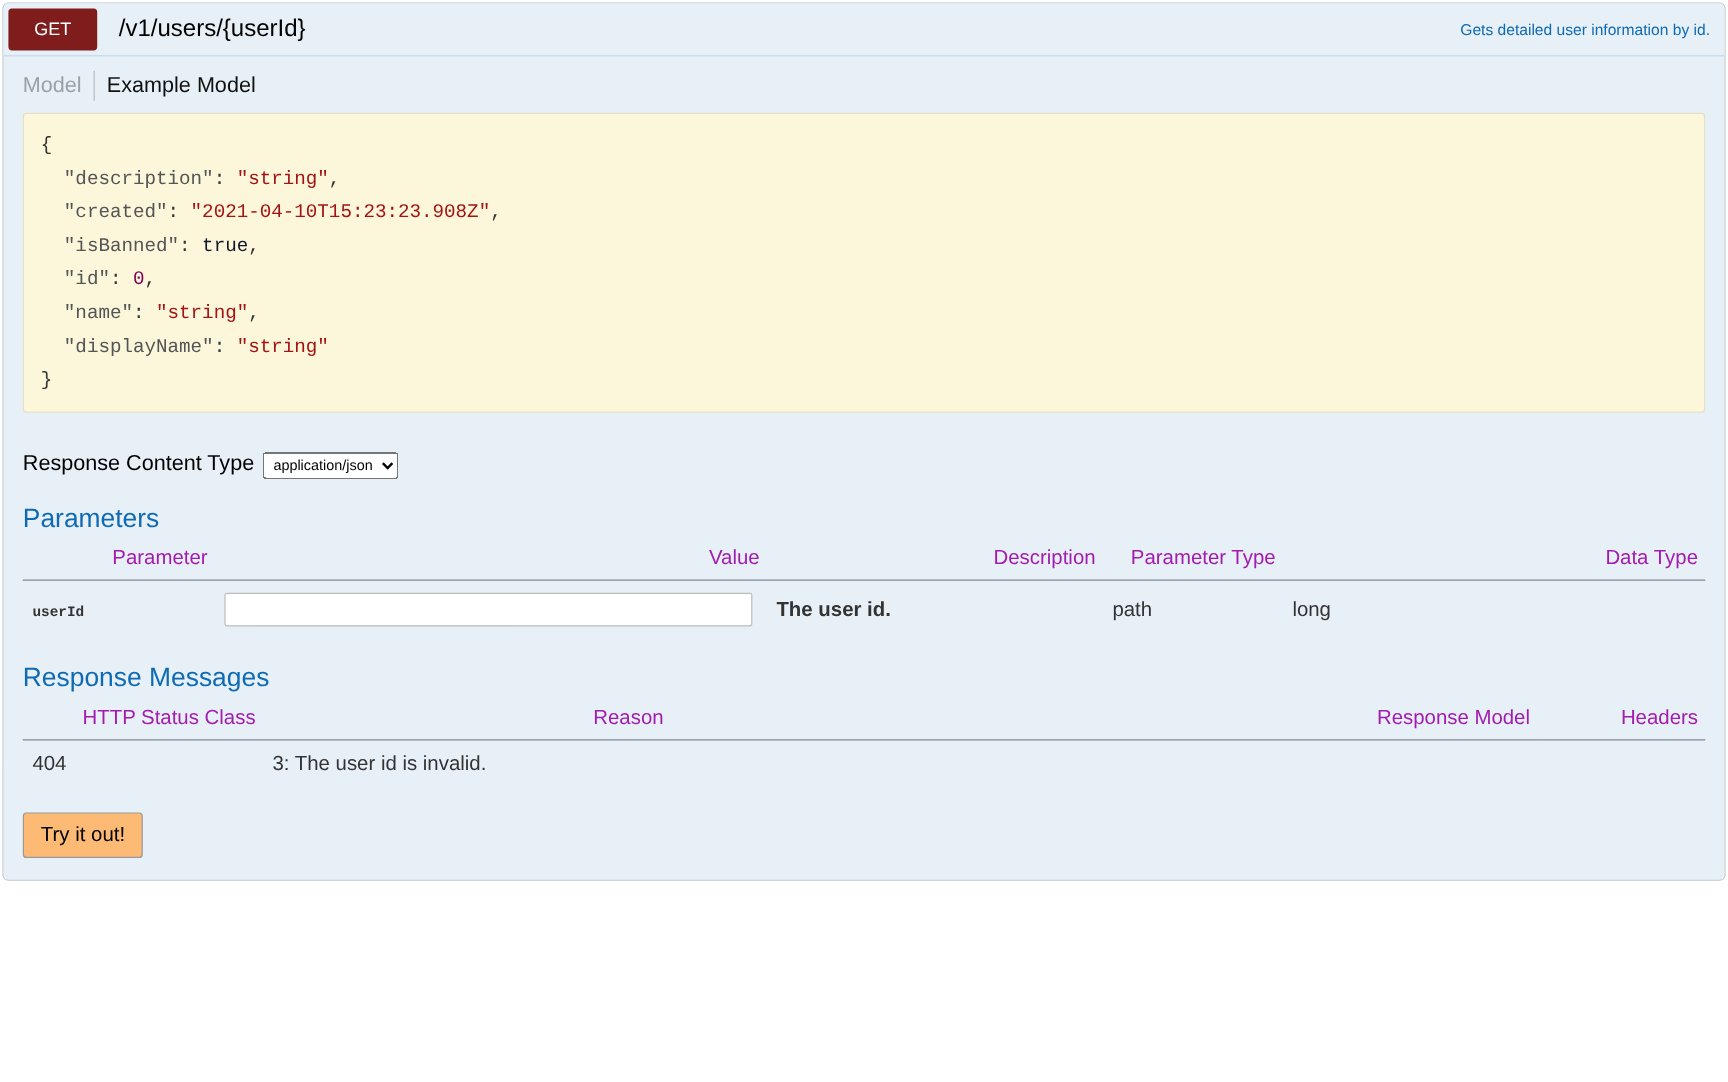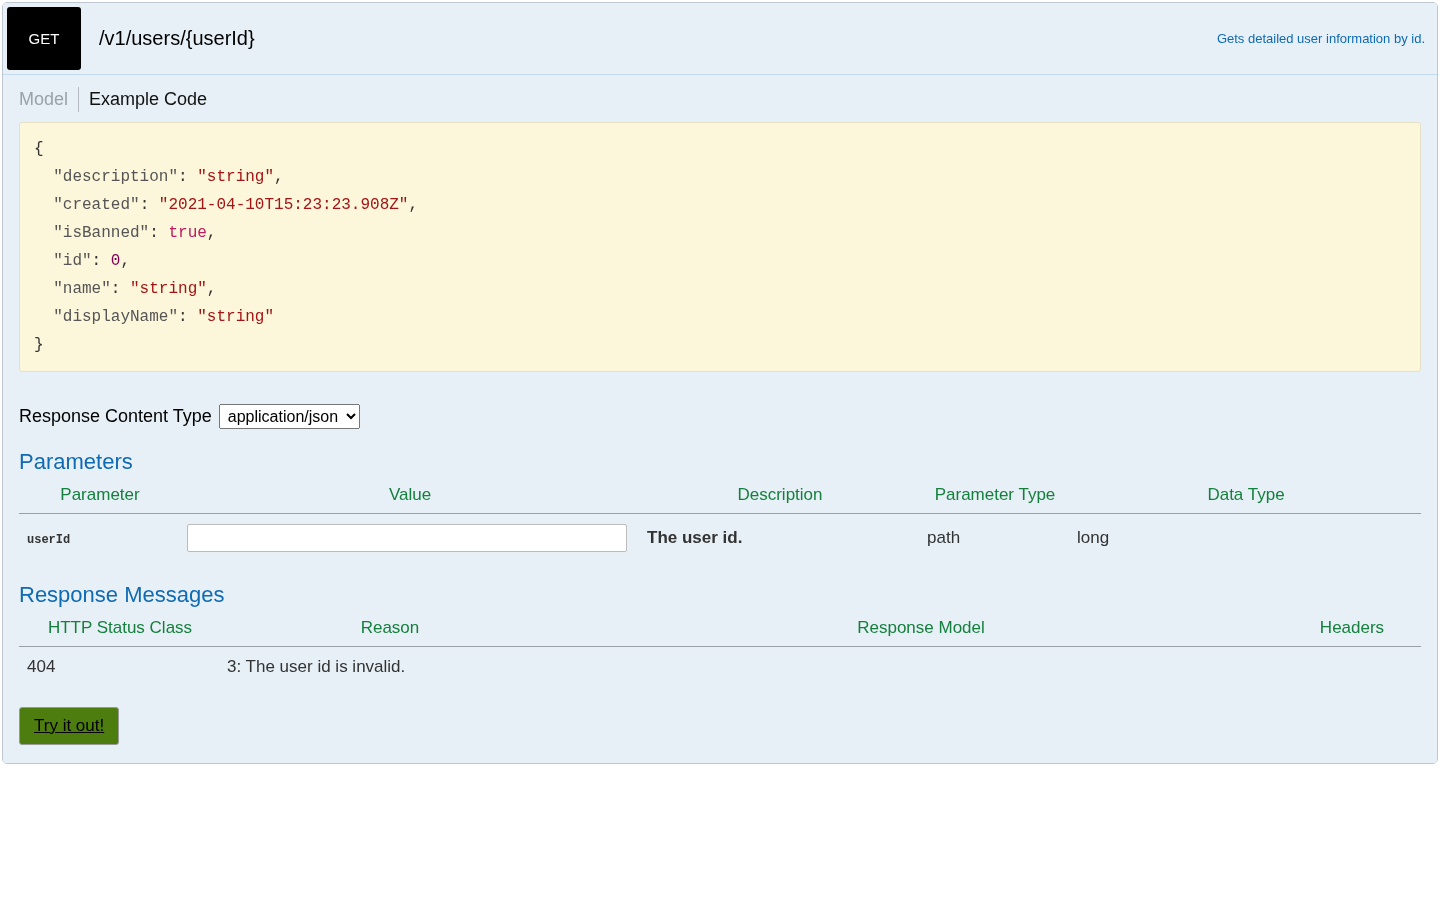--- a/index.html
+++ b/index.html
@@ -21,24 +21,24 @@
     background: #e7f0f7;
   }
   .op-header {
     display: flex;
     align-items: center;
     border-bottom: 1px solid #c3d9ec;
     padding: 0;
     background: #e7f0f7;
   }
   .method-badge {
-    background: #000000;
+    background: #7f1d1d;
     color: #fff;
     font-size: 15px;
-    padding: 23px 0;
+    padding: 9px 0;
     width: 74px;
     text-align: center;
     border-radius: 3px;
     margin: 4px 4px 4px 4px;
     font-weight: 400;
   }
   .op-path {
     font-size: 20px;
     padding-left: 14px;
     color: #000;
@@ -88,40 +88,40 @@
     font-family: Consolas, Menlo, "Courier New", monospace;
     font-size: 16px;
     line-height: 1.75;
     white-space: pre;
     color: #333;
     margin-bottom: 32px;
     cursor: pointer;
   }
   .j-key { color: #555; }
   .j-str { color: #a31515; }
-  .j-bool { color: #be185d; }
+  .j-bool { color: #0f172a; }
   .j-num { color: #7f0055; }
   .content-type-row {
     font-size: 18px;
     margin-bottom: 8px;
   }
   .content-type-row select {
-    font-size: 16px;
+    font-size: 12px;
     padding: 2px 4px;
     margin-left: 2px;
   }
   table.params, table.resp {
     width: 100%;
     border-collapse: collapse;
     margin-top: 4px;
   }
   table.params th, table.resp th {
-    text-align: center;
+    text-align: right;
     font-weight: 400;
-    color: #15803d;
+    color: #a21caf;
     font-size: 17px;
     padding: 6px 6px 8px 8px;
     border-bottom: 1px solid #9aa0a6;
   }
   table.params td, table.resp td {
     padding: 10px 6px 10px 8px;
     font-size: 17px;
     vertical-align: middle;
     color: #333;
   }
@@ -136,27 +136,26 @@
     border: 1px solid #bbb;
     border-radius: 2px;
     padding: 2px 6px;
     font-size: 15px;
   }
   .param-desc {
     font-weight: bold;
   }
   .try-btn {
     margin-top: 20px;
-    background: #4d7c0f;
+    background: #fdba74;
     border: 1px solid #999;
     border-radius: 3px;
     padding: 8px 14px;
     font-size: 17px;
     cursor: pointer;
-    text-decoration: underline;
   }
   .col-param { width: 160px; }
   .col-value { width: 460px; }
   .col-desc  { width: 280px; }
   .col-ptype { width: 150px; }
   .col-dtype { width: auto; }
   .col-code  { width: 200px; }
   .col-reason{ width: 340px; }
   .col-model { width: auto; }
   .col-head  { width: 140px; text-align: left; }
@@ -170,21 +169,21 @@
       <span class="method-badge">GET</span>
       <span class="op-path">/v1/users/{userId}</span>
       <span class="op-summary">Gets detailed user information by id.</span>
     </div>
 
     <div class="op-body">
 
 
       <div class="tabs">
         <span class="tab inactive">Model</span>
-        <span class="tab">Example Code</span>
+        <span class="tab">Example Model</span>
       </div>
 
       <div class="code-block" id="example-json">{
   <span class="j-key">"description"</span>: <span class="j-str">"string"</span>,
   <span class="j-key">"created"</span>: <span class="j-str">"2021-04-10T15:23:23.908Z"</span>,
   <span class="j-key">"isBanned"</span>: <span class="j-bool">true</span>,
   <span class="j-key">"id"</span>: <span class="j-num">0</span>,
   <span class="j-key">"name"</span>: <span class="j-str">"string"</span>,
   <span class="j-key">"displayName"</span>: <span class="j-str">"string"</span>
 }</div>

